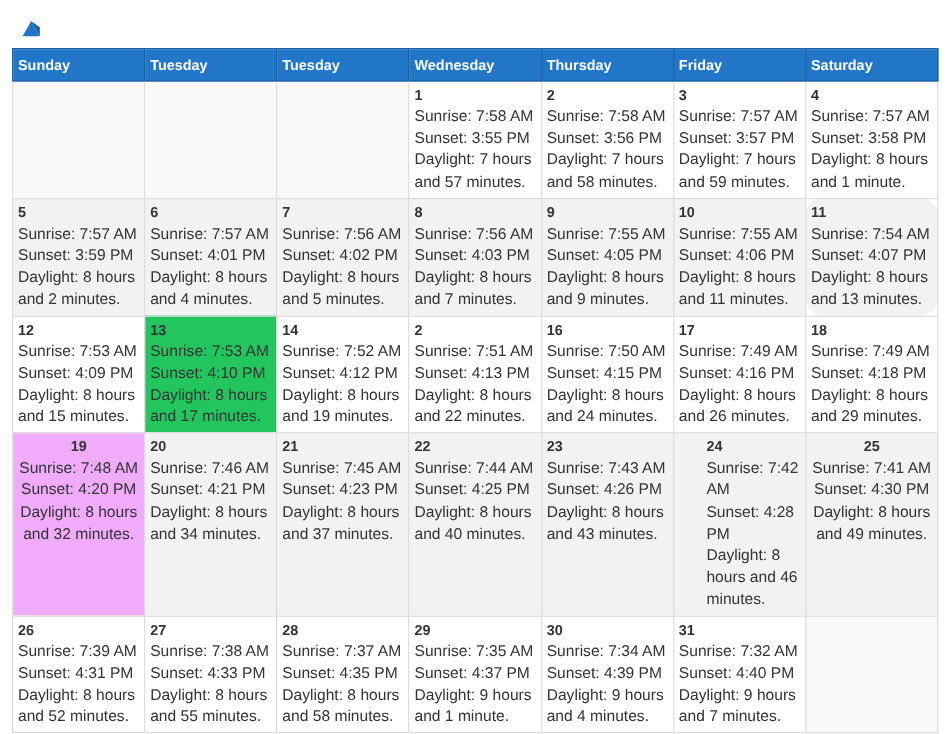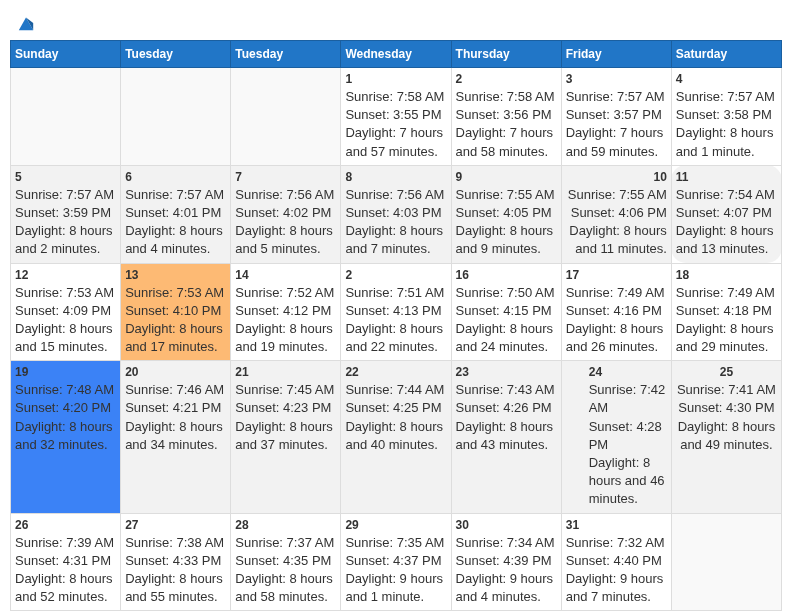--- a/index.html
+++ b/index.html
@@ -146,43 +146,43 @@
         <td style="background: rgb(242, 242, 242);"><span class="day-number">5</span>
           <span class="day-info">Sunrise: 7:57 AM<br>Sunset: 3:59 PM<br>Daylight: 8 hours and 2 minutes.</span></td>
         <td style="background: rgb(242, 242, 242);"><span class="day-number">6</span>
           <span class="day-info">Sunrise: 7:57 AM<br>Sunset: 4:01 PM<br>Daylight: 8 hours and 4 minutes.</span></td>
         <td style="background: rgb(242, 242, 242);"><span class="day-number">7</span>
           <span class="day-info">Sunrise: 7:56 AM<br>Sunset: 4:02 PM<br>Daylight: 8 hours and 5 minutes.</span></td>
         <td style="background: rgb(242, 242, 242);"><span class="day-number">8</span>
           <span class="day-info">Sunrise: 7:56 AM<br>Sunset: 4:03 PM<br>Daylight: 8 hours and 7 minutes.</span></td>
         <td style="background: rgb(242, 242, 242);"><span class="day-number">9</span>
           <span class="day-info">Sunrise: 7:55 AM<br>Sunset: 4:05 PM<br>Daylight: 8 hours and 9 minutes.</span></td>
-        <td style="background: rgb(242, 242, 242); text-align: right;"><span class="day-number">10</span>
+        <td style="background: rgb(242, 242, 242);"><span class="day-number">10</span>
           <span class="day-info">Sunrise: 7:55 AM<br>Sunset: 4:06 PM<br>Daylight: 8 hours and 11 minutes.</span></td>
         <td style="background: rgb(242, 242, 242); border-radius: 15px;"><span class="day-number">11</span>
           <span class="day-info">Sunrise: 7:54 AM<br>Sunset: 4:07 PM<br>Daylight: 8 hours and 13 minutes.</span></td>
       </tr>
       <tr>
         <td style="background: rgb(255, 255, 255);"><span class="day-number">12</span>
           <span class="day-info">Sunrise: 7:53 AM<br>Sunset: 4:09 PM<br>Daylight: 8 hours and 15 minutes.</span></td>
-        <td style="background: #fdba74;"><span class="day-number">13</span>
+        <td style="background: #22c55e;"><span class="day-number">13</span>
           <span class="day-info">Sunrise: 7:53 AM<br>Sunset: 4:10 PM<br>Daylight: 8 hours and 17 minutes.</span></td>
         <td style="background: rgb(255, 255, 255);"><span class="day-number">14</span>
           <span class="day-info">Sunrise: 7:52 AM<br>Sunset: 4:12 PM<br>Daylight: 8 hours and 19 minutes.</span></td>
         <td style="background: rgb(255, 255, 255);"><span class="day-number">2</span>
           <span class="day-info">Sunrise: 7:51 AM<br>Sunset: 4:13 PM<br>Daylight: 8 hours and 22 minutes.</span></td>
         <td style="background: rgb(255, 255, 255);"><span class="day-number">16</span>
           <span class="day-info">Sunrise: 7:50 AM<br>Sunset: 4:15 PM<br>Daylight: 8 hours and 24 minutes.</span></td>
         <td style="background: rgb(255, 255, 255);"><span class="day-number">17</span>
           <span class="day-info">Sunrise: 7:49 AM<br>Sunset: 4:16 PM<br>Daylight: 8 hours and 26 minutes.</span></td>
         <td style="background: rgb(255, 255, 255);"><span class="day-number">18</span>
           <span class="day-info">Sunrise: 7:49 AM<br>Sunset: 4:18 PM<br>Daylight: 8 hours and 29 minutes.</span></td>
       </tr>
       <tr>
-        <td style="background: #3b82f6;"><span class="day-number">19</span>
+        <td style="background: #f0abfc; text-align: center;"><span class="day-number">19</span>
           <span class="day-info">Sunrise: 7:48 AM<br>Sunset: 4:20 PM<br>Daylight: 8 hours and 32 minutes.</span></td>
         <td style="background: rgb(242, 242, 242);"><span class="day-number">20</span>
           <span class="day-info">Sunrise: 7:46 AM<br>Sunset: 4:21 PM<br>Daylight: 8 hours and 34 minutes.</span></td>
         <td style="background: rgb(242, 242, 242);"><span class="day-number">21</span>
           <span class="day-info">Sunrise: 7:45 AM<br>Sunset: 4:23 PM<br>Daylight: 8 hours and 37 minutes.</span></td>
         <td style="background: rgb(242, 242, 242);"><span class="day-number">22</span>
           <span class="day-info">Sunrise: 7:44 AM<br>Sunset: 4:25 PM<br>Daylight: 8 hours and 40 minutes.</span></td>
         <td style="background: rgb(242, 242, 242);"><span class="day-number">23</span>
           <span class="day-info">Sunrise: 7:43 AM<br>Sunset: 4:26 PM<br>Daylight: 8 hours and 43 minutes.</span></td>
         <td style="background: rgb(242, 242, 242); padding-left: 27px;"><span class="day-number">24</span>

